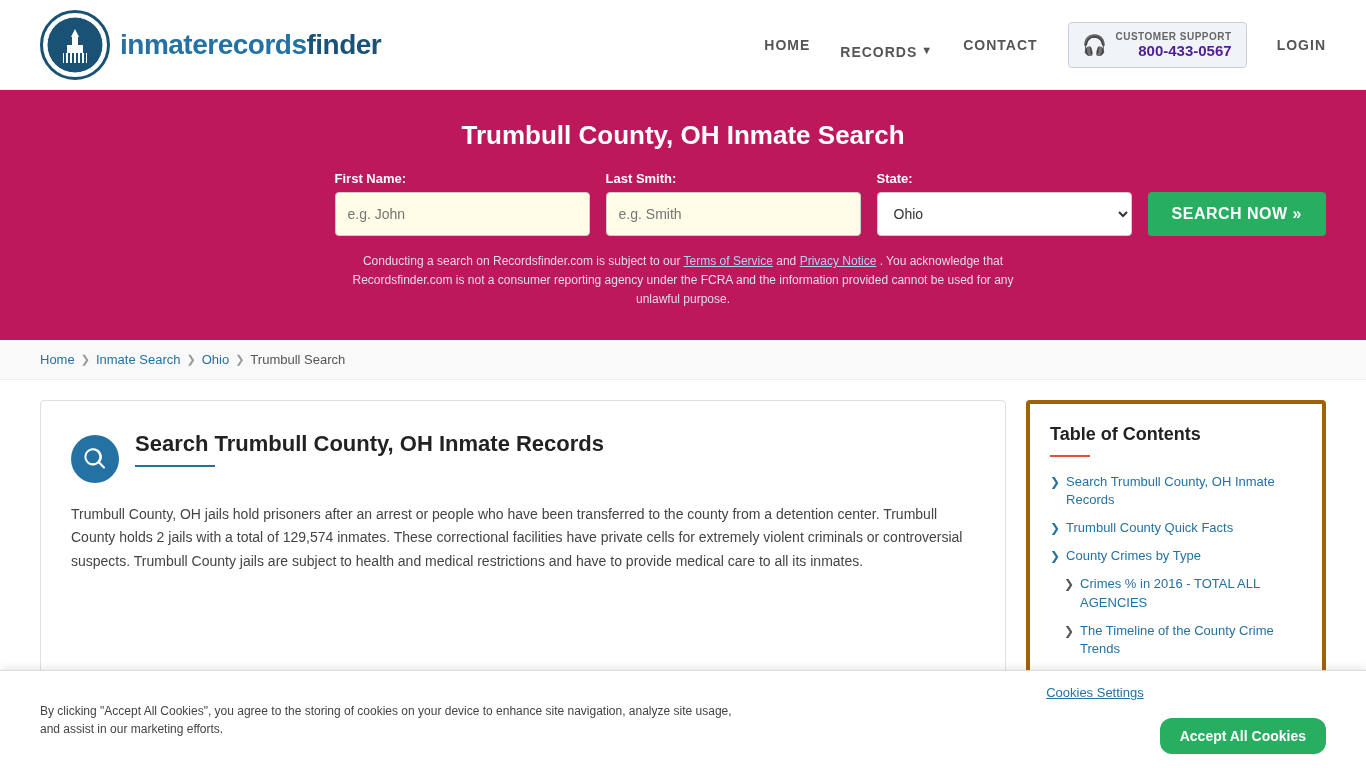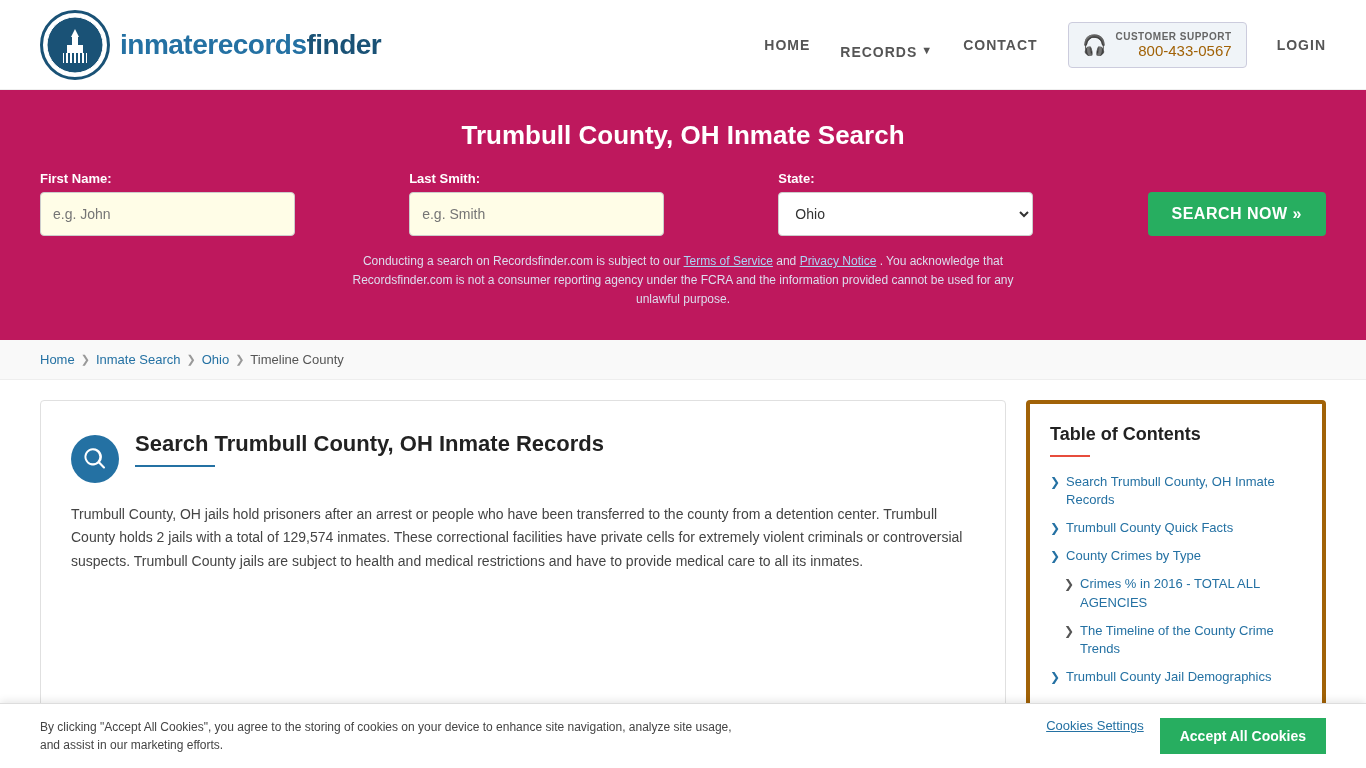--- a/index.html
+++ b/index.html
@@ -82,22 +82,22 @@
       text-align: right;
     }
     .support-label {
       font-size: 10px;
       color: #666;
       font-weight: 600;
       letter-spacing: 0.5px;
     }
     .support-number {
       font-size: 15px;
-      font-weight: 400;
-      color: #a16207;
+      font-weight: 700;
+      color: #4c1d95;
     }
     .login-link {
       font-size: 14px;
       font-weight: 700;
       color: #555;
       text-decoration: none;
       letter-spacing: 1px;
     }
 
     
@@ -108,21 +108,21 @@
     }
     .hero-title {
       color: #fff;
       font-size: 26px;
       font-weight: 700;
       margin-bottom: 20px;
     }
     .search-form {
       display: flex;
       align-items: flex-end;
-      justify-content: space-between;
+      justify-content: flex-end;
       gap: 16px;
       margin-bottom: 16px;
     }
     .form-group {
       display: flex;
       flex-direction: column;
       gap: 6px;
       text-align: left;
     }
     .form-label {
@@ -346,25 +346,26 @@
       text-decoration: underline;
       font-size: 13px;
       cursor: pointer;
       background: none;
       border: none;
     }
     .cookie-accept-btn {
       background: #27ae60;
       color: #fff;
       border: none;
-      border-radius: 0;
+      border-radius: 12px;
       padding: 10px 20px;
       font-size: 14px;
       font-weight: 700;
       cursor: pointer;
+      margin-top: 33px;
     }
   </style>
 </head>
 <body>
 
 <header class="header">
   <div class="logo-area">
     <div class="logo-circle">
       <svg viewBox="0 0 60 60" xmlns="http://www.w3.org/2000/svg">
         <circle cx="30" cy="30" r="28" fill="#1a5276" stroke="#fff" stroke-width="1"></circle>
@@ -431,21 +432,21 @@
   </p>
 </section>
 
 <nav class="breadcrumb">
   <a href="#">Home</a>
   <span class="breadcrumb-sep">❯</span>
   <a href="#">Inmate Search</a>
   <span class="breadcrumb-sep">❯</span>
   <a href="#">Ohio</a>
   <span class="breadcrumb-sep">❯</span>
-  <span class="breadcrumb-current">Timeline County</span>
+  <span class="breadcrumb-current">Trumbull Search</span>
 </nav>
 
 <div class="main-content">
 
   <article class="article">
     <div class="article-header">
       <div class="article-icon">
         <svg viewBox="0 0 24 24" xmlns="http://www.w3.org/2000/svg">
           <path d="M10 2a8 8 0 105.293 14.207l4.25 4.25a1 1 0 001.414-1.414l-4.25-4.25A8 8 0 0010 2zm0 2a6 6 0 110 12A6 6 0 0110 4z"></path>
         </svg>

